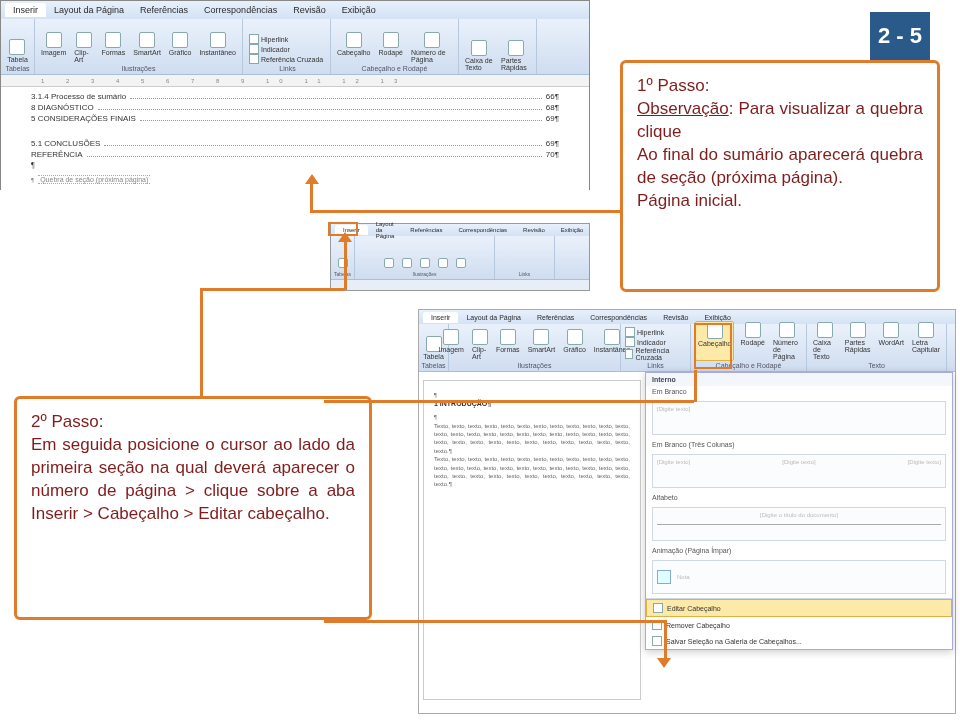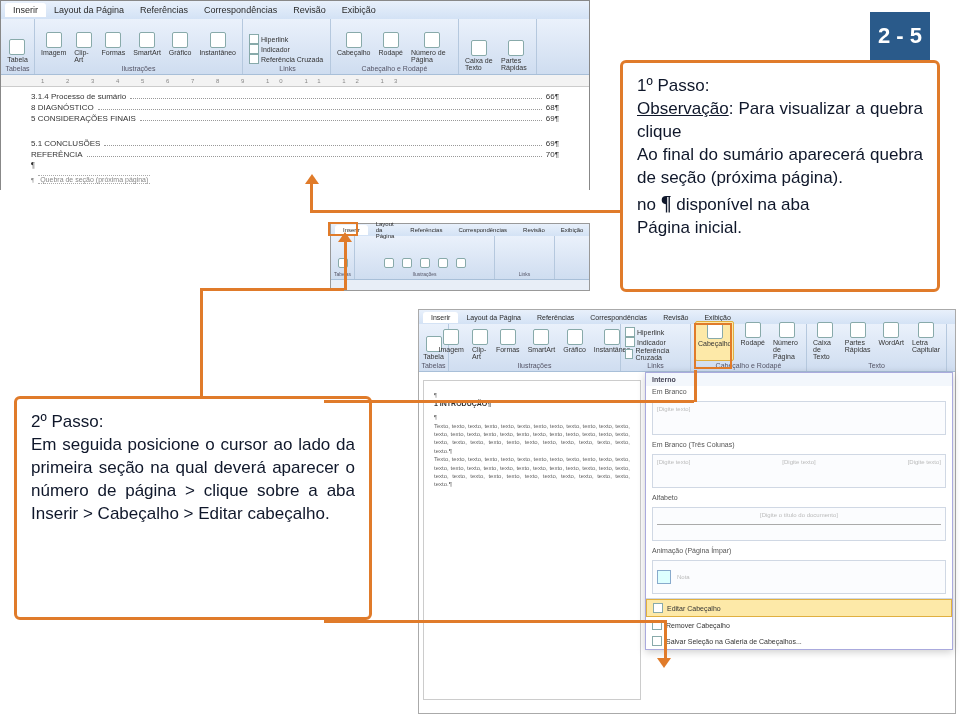--- a/index.html
+++ b/index.html
@@ -72,21 +72,21 @@
   .para-mark { font-family: serif; }
 
   
   .callout {
     position: absolute;
     border: 3px solid #e07b2a;
     border-radius: 6px;
     background: #fff;
     padding: 12px 14px;
     font-size: 17px;
-    color: #0f172a;
+    color: #7f1d1d;
     line-height: 1.35;
     text-align: justify;
   }
   .callout-1 {
     top: 60px; left: 620px;
     width: 320px;
     height: 232px;
   }
   .callout-2 {
     top: 396px; left: 14px;
@@ -331,23 +331,20 @@
       </div>
   </div>
 </div>
 
 <div class="callout callout-1">
   <div>1º Passo:</div>
   <div style="text-align:justify">
     <u>Observação</u><span>: Para visualizar a quebra clique</span>
   </div>
   <div style="text-align:justify">Ao final do sumário aparecerá quebra de seção (próxima página).</div>
-  <div style="text-align:justify">
-    <span>no </span><span class="para-mark bold" style="font-size:20px">¶</span><span> disponível na aba</span>
-  </div>
   <div>Página inicial.</div>
 </div>
 
 <div class="connector" style="top:210px; left:310px; width:310px; height:3px;"></div>
 <div class="connector" style="top:180px; left:310px; width:3px; height:32px;"></div>
 <div class="arrow-head" style="top:174px; left:305px; border-left:7px solid transparent; border-right:7px solid transparent; border-bottom:10px solid #e07b2a;"></div>
 
 <div class="mini-insert">
   <div class="tabs">
     <span class="tab active">Inserir</span>

